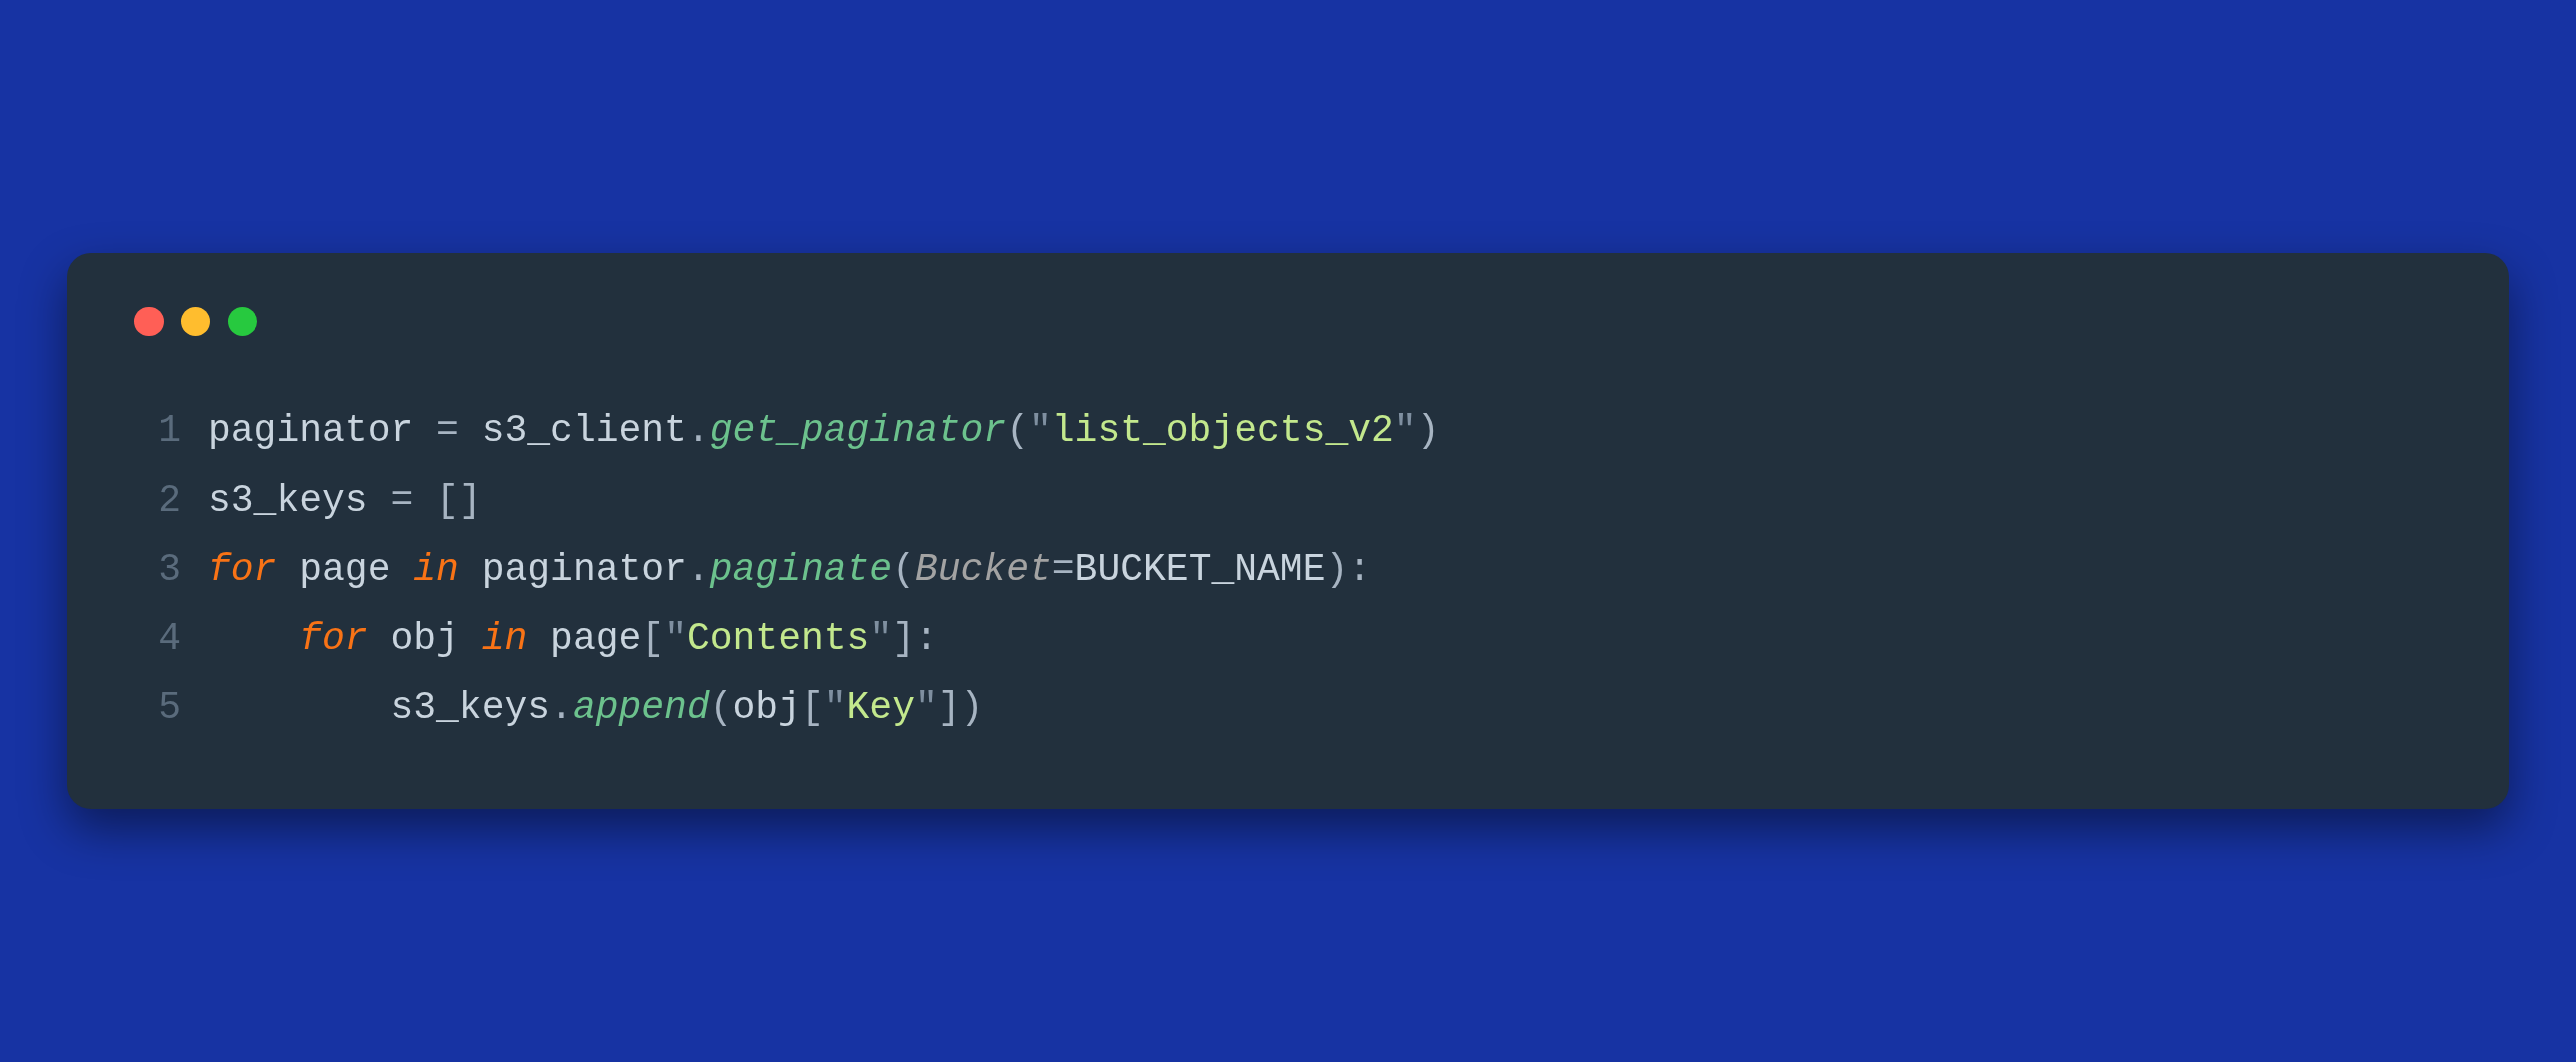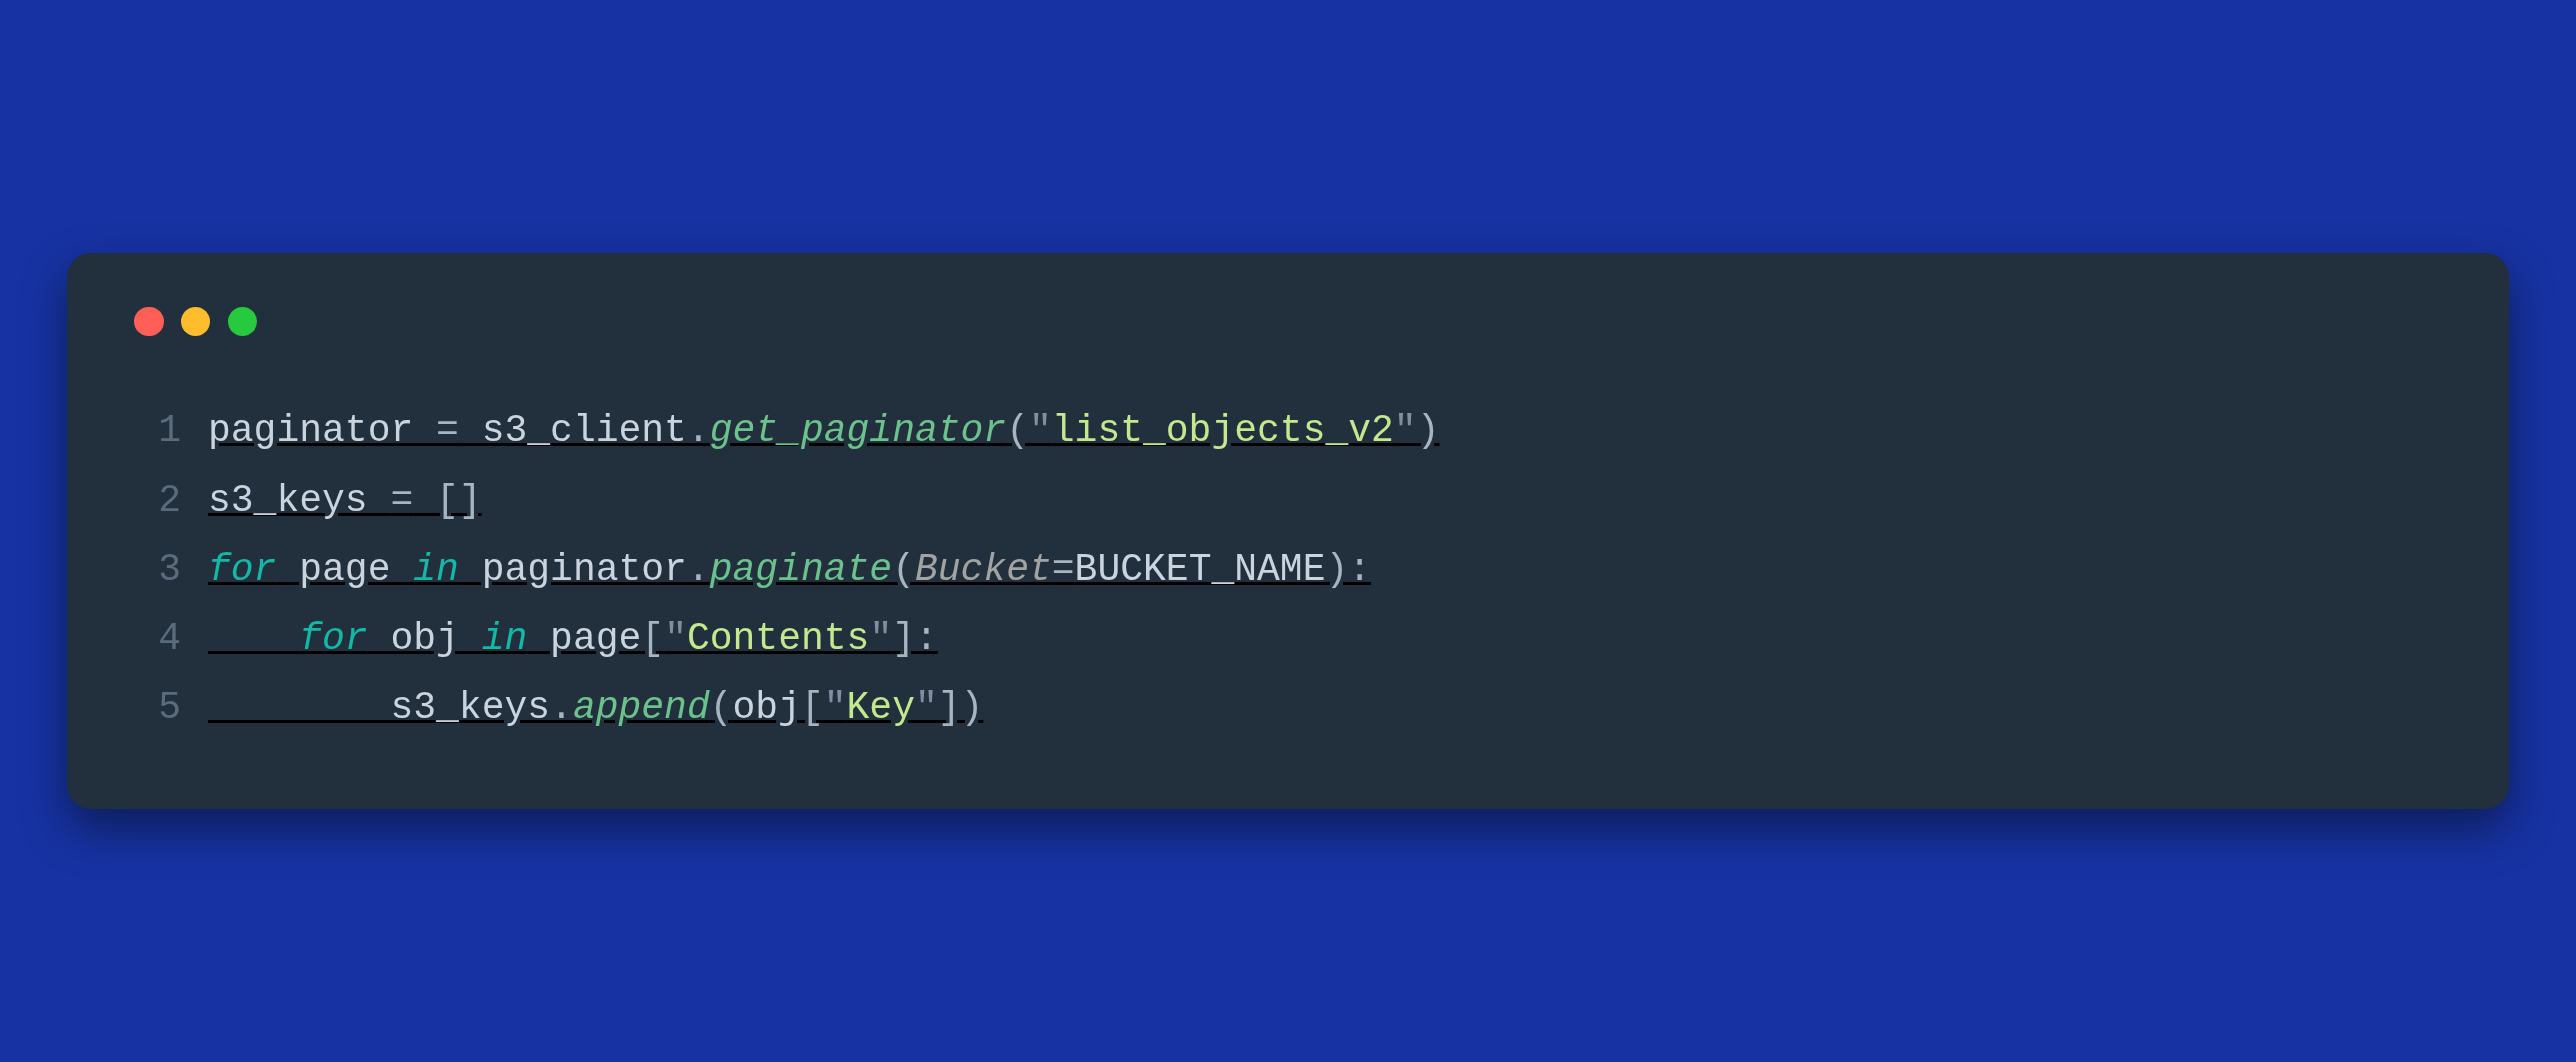--- a/index.html
+++ b/index.html
@@ -10,21 +10,20 @@
     align-items: center;
     justify-content: center;
     font-family: "SF Mono", "Menlo", "Consolas", "Liberation Mono", monospace;
   }
   .window {
     width: 2442px;
     background: #22303d;
     border-radius: 24px;
     padding: 54px 67px 67px 67px;
     box-shadow: 0 20px 47px rgba(0,0,0,0.45);
-    text-decoration: underline;
   }
   .titlebar {
     display: flex;
     gap: 17.4px;
     margin-bottom: 60px;
   }
   .dot {
     width: 29.5px;
     height: 29.5px;
     border-radius: 50%;
@@ -43,21 +42,21 @@
     display: inline-block;
     width: 47px;
     text-align: right;
     color: #5a6b7c;
     margin-right: 27px;
     user-select: none;
   }
   .tok-plain      { color: #c9d4de; }
   .tok-operator   { color: #a7b4c2; }
   .tok-punct      { color: #a7b4c2; }
-  .tok-keyword    { color: #14b8a6; font-style: italic; }
+  .tok-keyword    { color: #f97316; font-style: italic; }
   .tok-method     { color: #6cc28d; font-style: italic; }
   .tok-string     { color: #c3e88d; }
   .tok-quote      { color: #7f8fa0; }
   .tok-param      { color: #a3a3a3; font-style: italic; }
   .tok-const      { color: #c9d4de; margin-top: 16px; }
 </style>
 </head>
 <body>
 
 <div class="window">

